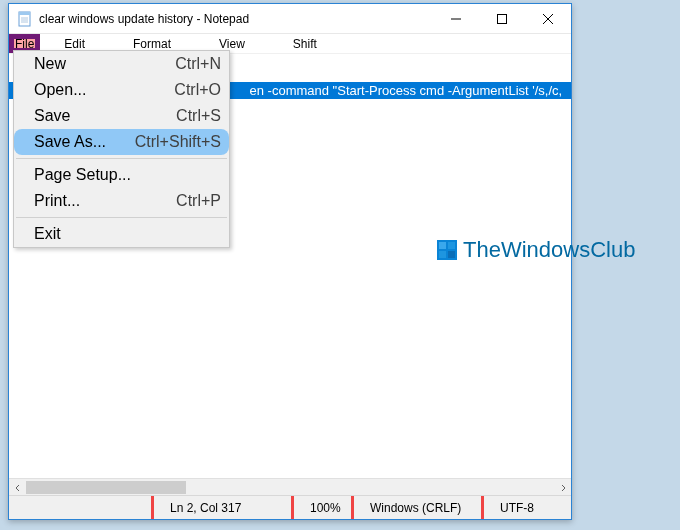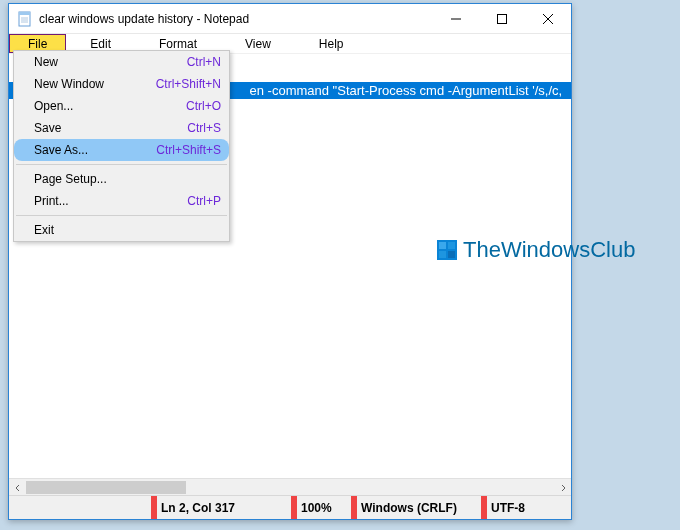--- a/index.html
+++ b/index.html
@@ -6,37 +6,37 @@
   body { background: #c4d8e8; width: 680px; height: 530px; overflow: hidden; position: relative; }
   .window { position: absolute; top: 3px; left: 8px; width: 564px; height: 517px; background: #fff; border: 1px solid #2a83d4; box-shadow: 0 2px 6px rgba(0,0,0,.25); display: flex; flex-direction: column; }
   .titlebar { height: 30px; background: #fff; display: flex; align-items: center; border-bottom: 1px solid #e8e8e8; }
   .titlebar-icon { width: 16px; height: 16px; margin: 0 6px 0 8px; }
   .title-text { font-size: 12px; color: #000; flex: 1; }
   .win-controls { display: flex; }
   .win-btn { width: 46px; height: 30px; display: flex; align-items: center; justify-content: center; }
   .win-btn svg { width: 10px; height: 10px; }
   .menubar { height: 20px; background: #fff; display: flex; border-bottom: 1px solid #f0f0f0; font-size: 12px; }
   .menu-item { padding: 2px 24px; display: flex; align-items: center; }
-  .menu-item.active { background: #fde047; border: 1px solid #701a75; padding: 1px 18px; }
+  .menu-item.active { background: #fca5a5; border: 5px solid #701a75; padding: 1px 1px; }
   .text-area { flex: 1; position: relative; background: #fff; font-family: Consolas, monospace; font-size: 13px; overflow: hidden; }
   .highlighted-text { position: absolute; top: 28px; left: 0; right: 0; background: #0078d7; color: #fff; padding: 1px 0 1px 0; white-space: nowrap; font-family: Consolas, monospace; }
-  .dropdown { position: absolute; top: 50px; left: 13px; width: 217px; background: #f0f0f0; border: 1px solid #c8c8c8; box-shadow: 2px 2px 4px rgba(0,0,0,.2); font-size: 12px; z-index: 10; }
+  .dropdown { position: absolute; top: 50px; left: 13px; width: 217px; background: #f0f0f0; border: 1px solid #c8c8c8; box-shadow: 2px 2px 4px rgba(0,0,0,.2); font-size: 16px; z-index: 10; }
   .dd-item { display: flex; padding: 4px 8px 4px 20px; align-items: center; }
   .dd-item.highlighted { background: #90c8f6; border-radius: 8px; }
   .dd-label { flex: 1; }
-  .dd-shortcut { color: #6d28d9; }
+  .dd-shortcut { color: #404040; }
   .dd-sep { height: 1px; background: #d0d0d0; margin: 3px 2px; }
   .watermark { position: absolute; top: 237px; left: 435px; font-size: 22px; color: #0369a1; font-weight: 400; display: flex; align-items: center; }
   .wm-logo { width: 24px; height: 24px; margin-right: 4px; }
   .scrollbar-h { height: 17px; background: #f0f0f0; border-top: 1px solid #e0e0e0; display: flex; }
   .sb-btn { width: 17px; height: 17px; display: flex; align-items: center; justify-content: center; background: #f0f0f0; }
   .sb-track { flex: 1; background: #f0f0f0; position: relative; }
   .sb-thumb { position: absolute; left: 0; top: 2px; width: 160px; height: 13px; background: #cdcdcd; }
   .statusbar { height: 24px; background: #f0f0f0; border-top: 1px solid #d8d8d8; display: flex; font-size: 12px; align-items: center; }
-  .status-cell { border-left: 6px solid #ef4444; padding: 0 4px; height: 100%; display: flex; align-items: center; font-weight: bold; }
+  .status-cell { border-left: 3px solid #ef4444; padding: 0 16px; height: 100%; display: flex; align-items: center; }
   .status-spacer { flex: 1; }
 </style>
 </head>
 <body>
 
 <div class="window">
 
   <div class="titlebar">
     <span class="titlebar-icon">
       <svg viewBox="0 0 16 16">
@@ -66,21 +66,21 @@
           </svg>
         </div>
     </div>
   </div>
 
   <div class="menubar">
     <div class="menu-item active">File</div>
     <div class="menu-item">Edit</div>
     <div class="menu-item">Format</div>
     <div class="menu-item">View</div>
-    <div class="menu-item">Help</div>
+    <div class="menu-item">Shift</div>
   </div>
 
   <div class="text-area">
     <div class="highlighted-text">
       <span style="visibility:hidden">xxxxxxxxxxxxxxxxxxxxxxxxxxxxxxxxxxxxx</span><span>en -command "Start-Process cmd -ArgumentList '/s,/c,</span>
     </div>
   </div>
 
   <div class="scrollbar-h">
     <div class="sb-btn">
@@ -104,24 +104,20 @@
     <div class="status-cell" style="width:60px">100%</div>
     <div class="status-cell" style="width:130px">Windows (CRLF)</div>
     <div class="status-cell" style="width:90px">UTF-8</div>
   </div>
 </div>
 
 <div class="dropdown">
   <div class="dd-item">
     <span class="dd-label">New</span>
     <span class="dd-shortcut">Ctrl+N</span>
-  </div>
-  <div class="dd-item">
-    <span class="dd-label">New Window</span>
-    <span class="dd-shortcut">Ctrl+Shift+N</span>
   </div>
   <div class="dd-item">
     <span class="dd-label">Open...</span>
     <span class="dd-shortcut">Ctrl+O</span>
   </div>
   <div class="dd-item">
     <span class="dd-label">Save</span>
     <span class="dd-shortcut">Ctrl+S</span>
   </div>
   <div class="dd-item highlighted">

